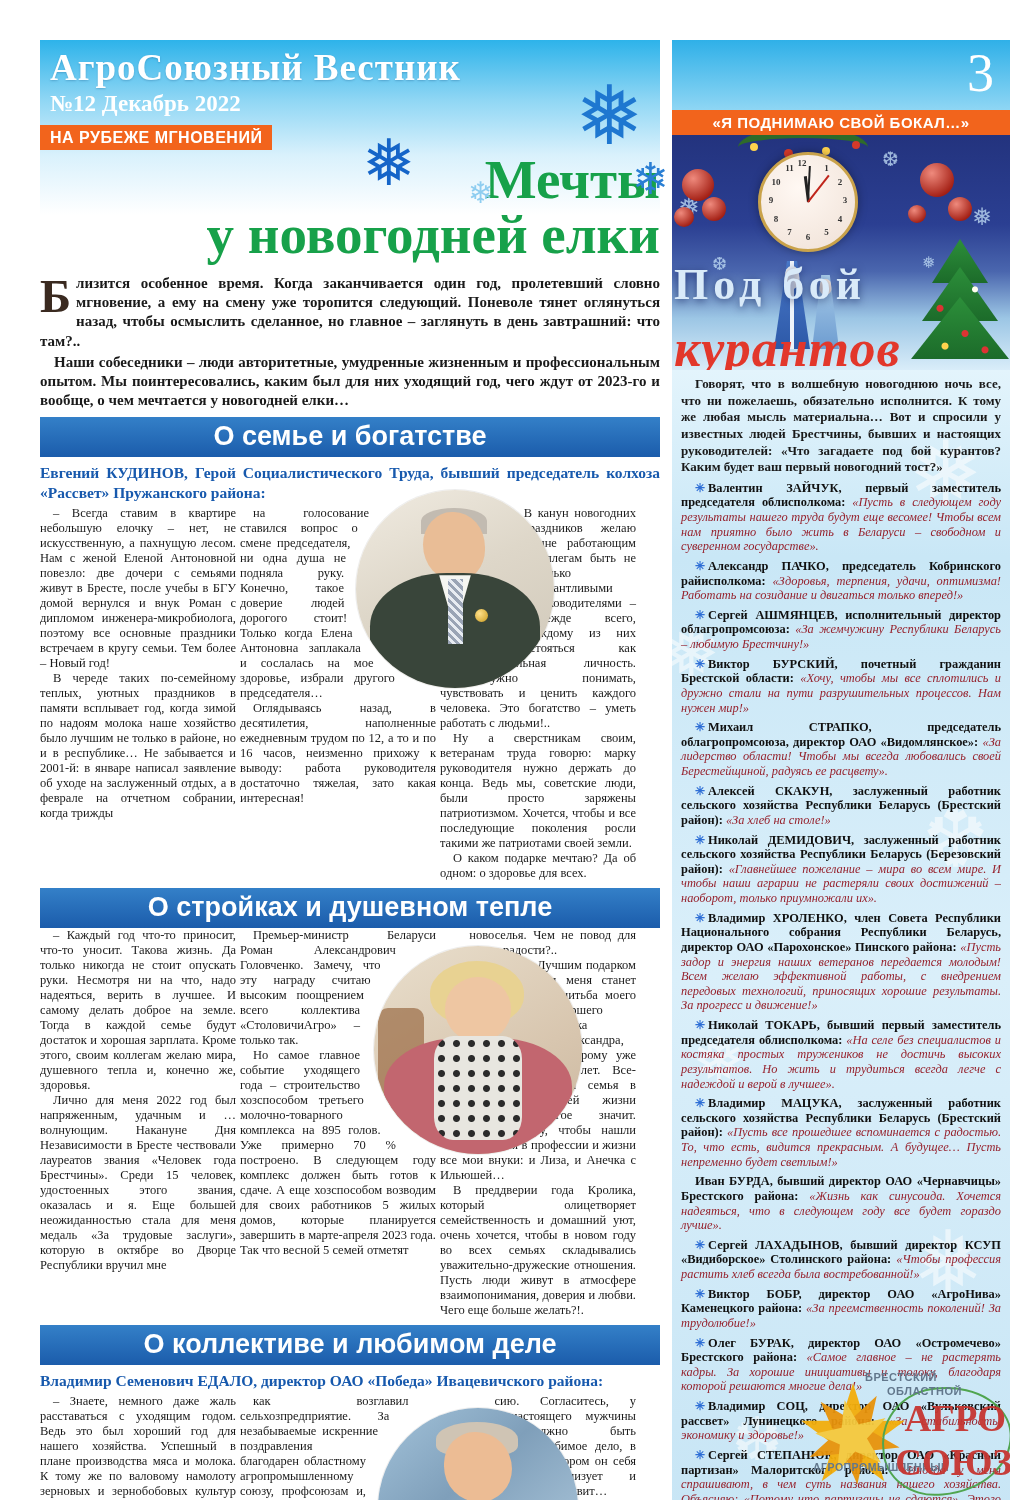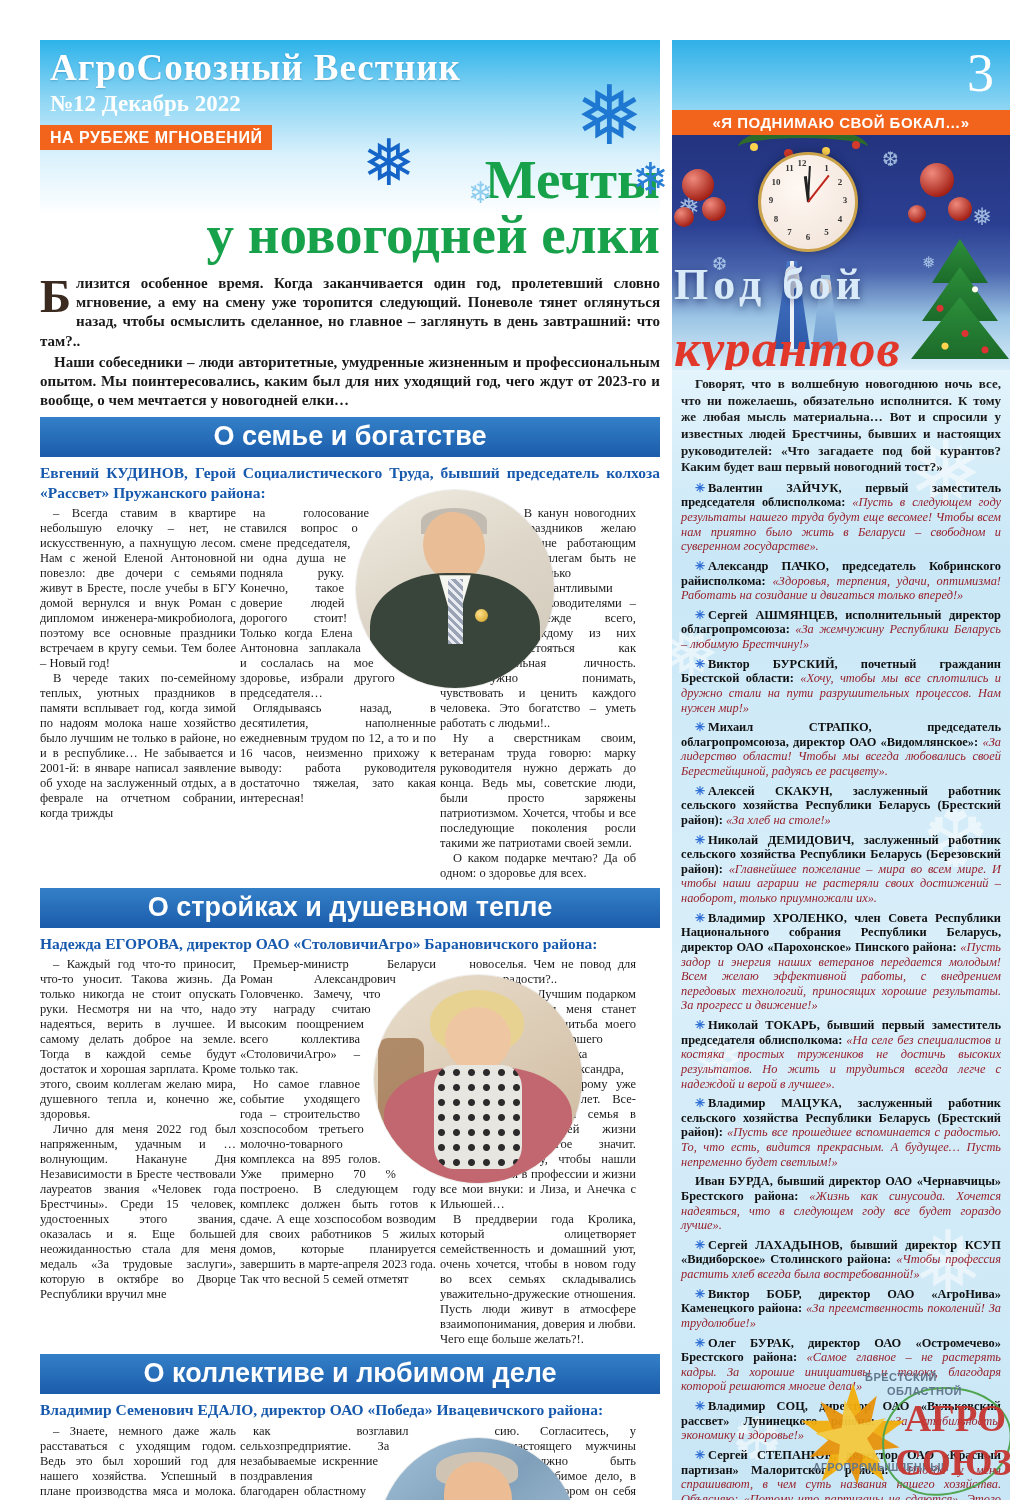--- a/index.html
+++ b/index.html
@@ -195,21 +195,20 @@
             <p>Оглядываясь назад, в десятилетия, наполненные ежедневным трудом по 12, а то и по 16 часов, неизменно прихожу к выводу: работа руководителя достаточно тяжелая, зато какая интересная!</p>
           </div>
           <div class="col c2">
             <span class="spacer"></span>
             <p>В канун новогодних праздников желаю ныне работающим коллегам быть не только талантливыми руководителями – прежде всего, каждому из них состояться как цельная личность. Нужно понимать, чувствовать и ценить каждого человека. Это богатство – уметь работать с людьми!..</p>
             <p>Ну а сверстникам своим, ветеранам труда говорю: марку руководителя нужно держать до конца. Ведь мы, советские люди, были просто заряжены патриотизмом. Хочется, чтобы и все последующие поколения росли такими же патриотами своей земли.</p>
             <p>О каком подарке мечтаю? Да об одном: о здоровье для всех.</p>
           </div>
         </div>
         <div class="section-bar">О стройках и душевном тепле</div>
-        <div class="byline">Надежда ЕГОРОВА, директор ОАО «СтоловичиАгро» Барановичского района:</div>
         <div class="sec-body sec1">
           <div class="portrait woman">
             <div class="ph-bg"></div>
             <div class="ph-hair"></div>
             <div class="ph-face"></div>
             <div class="ph-body"></div>
             <div class="ph-shirt"></div>
           </div>
           <div class="col c0">
             <p>– Каждый  год что-то приносит, что-то уносит. Такова жизнь. Да только никогда не стоит опускать руки. Несмотря ни на что, надо надеяться, верить в лучшее. И самому делать доброе на земле. Тогда в каждой семье будут достаток и хорошая зарплата. Кроме этого, своим коллегам желаю мира, душевного тепла и, конечно же, здоровья.</p>

